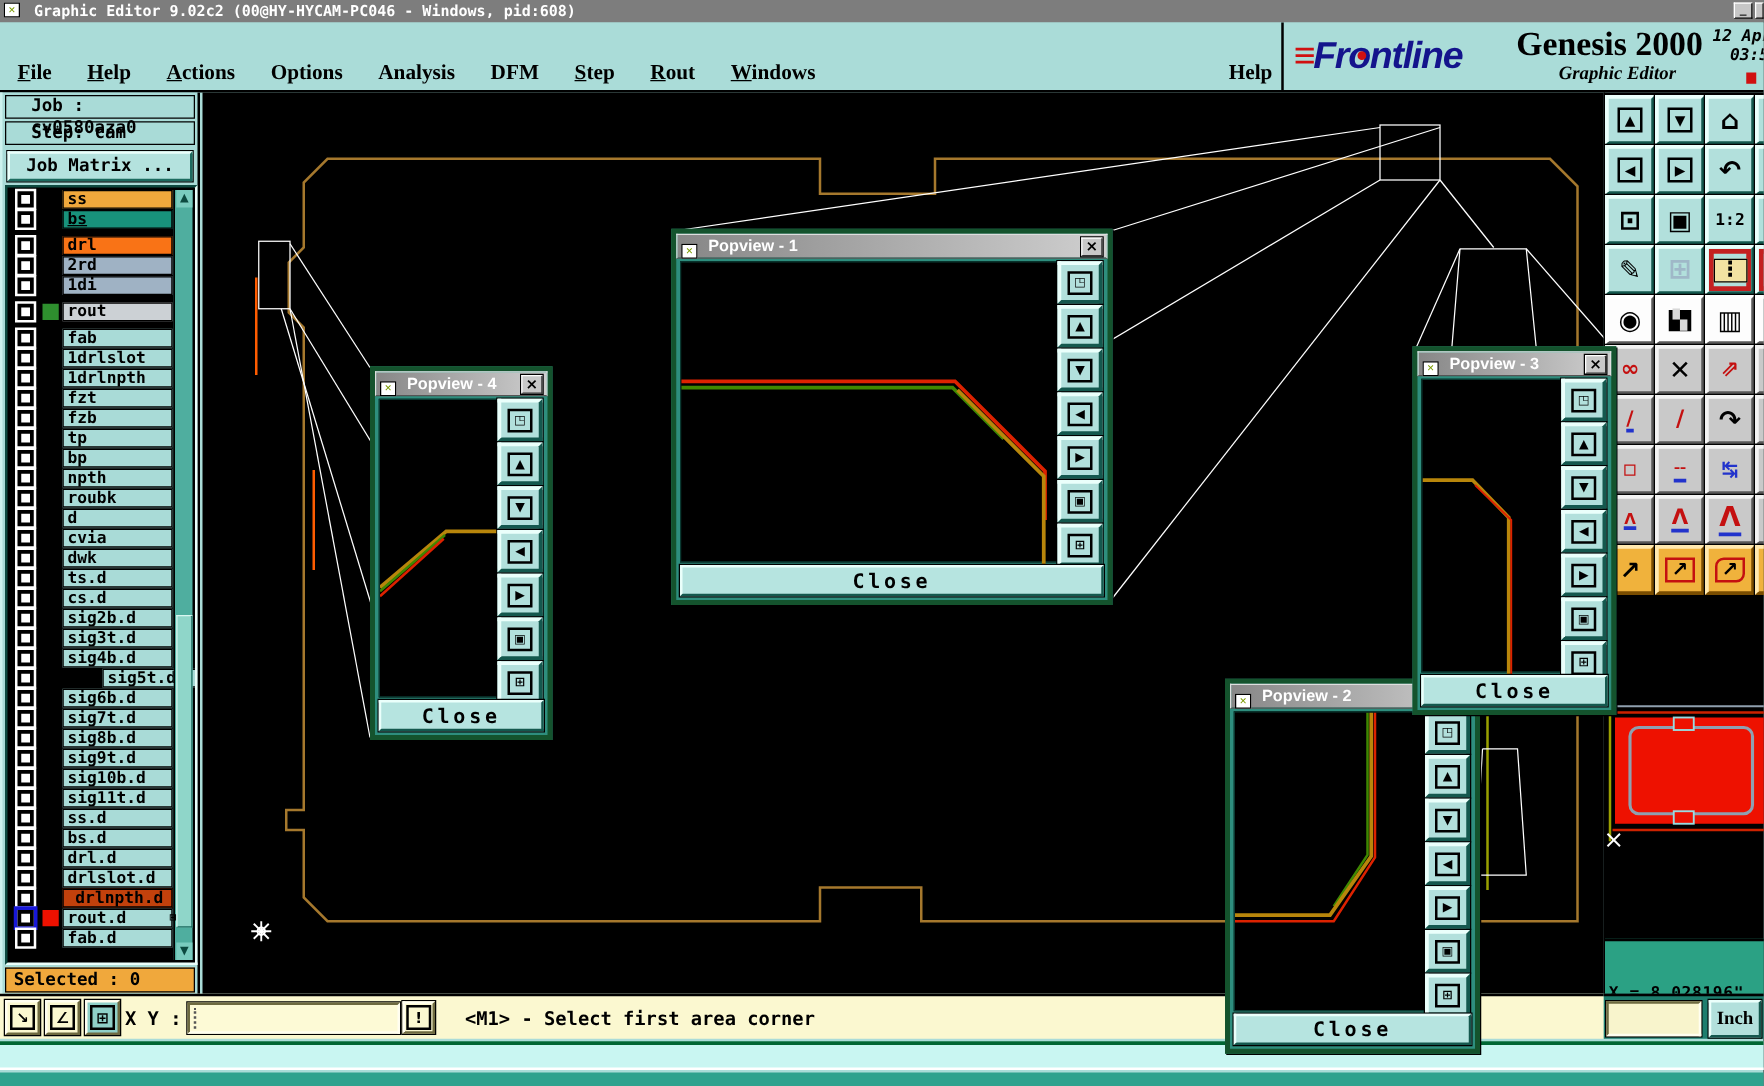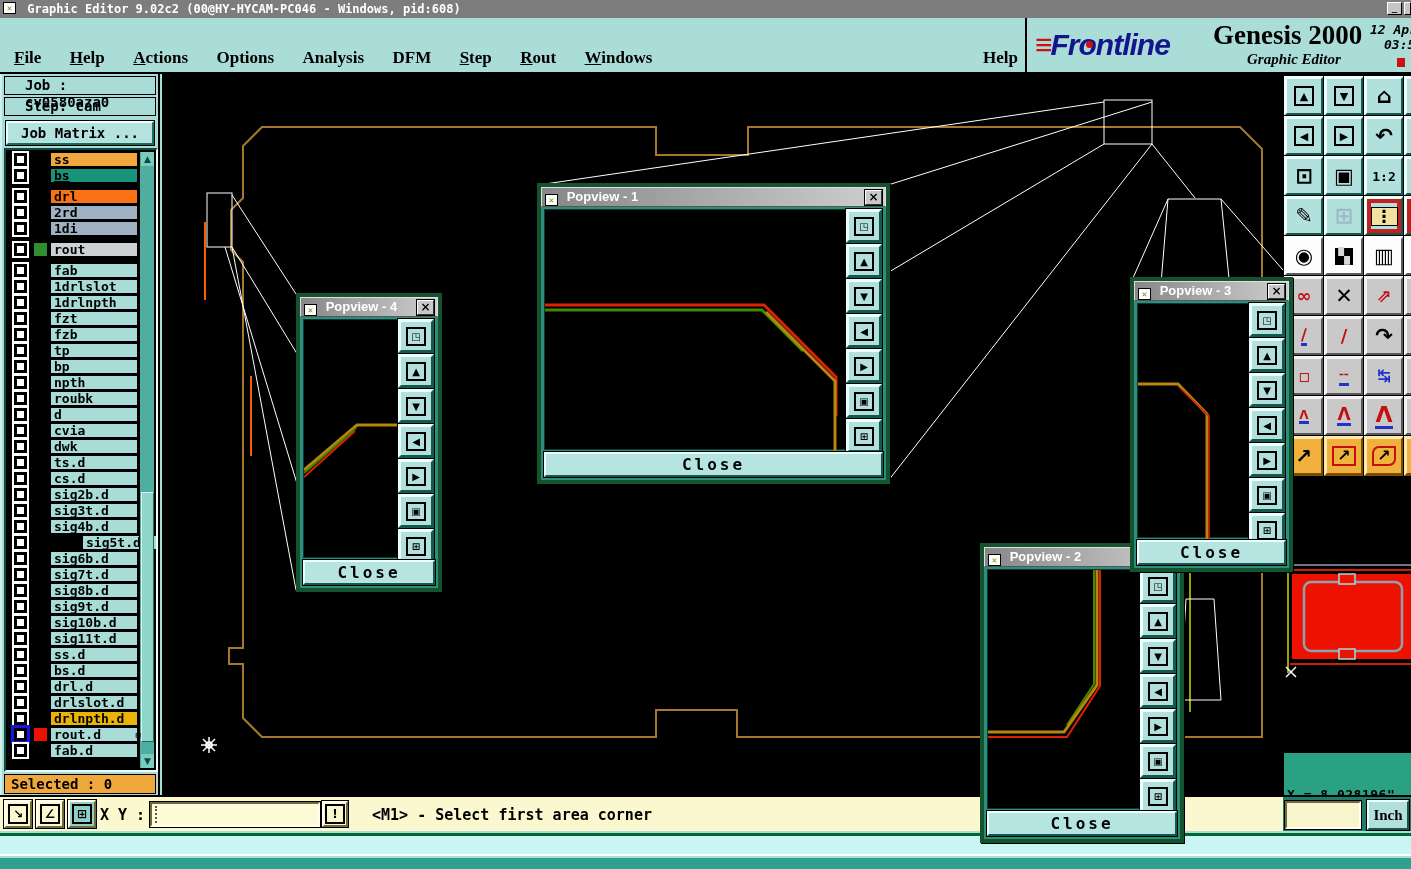--- a/index.html
+++ b/index.html
@@ -434,21 +434,21 @@
           <div class="lrow">
             <span class="lchk"></span>
             <span class="lchip"></span>
             <span class="llabel" style="background: rgb(169, 219, 215);">drlslot.d</span>
 
           </div>
 
           <div class="lrow">
             <span class="lchk"></span>
             <span class="lchip"></span>
-            <span class="llabel" style="background: #eab308;">drlnpth.d</span>
+            <span class="llabel" style="background: #c2410c; text-align: center;">drlnpth.d</span>
 
           </div>
 
           <div class="lrow bluechk">
             <span class="lchk"></span>
             <span class="lchip" style="background: rgb(238, 17, 0);"></span>
             <span class="llabel" style="background: rgb(169, 219, 215);">rout.d</span>
             <span class="lsuffix">⊞</span>
           </div>
 

